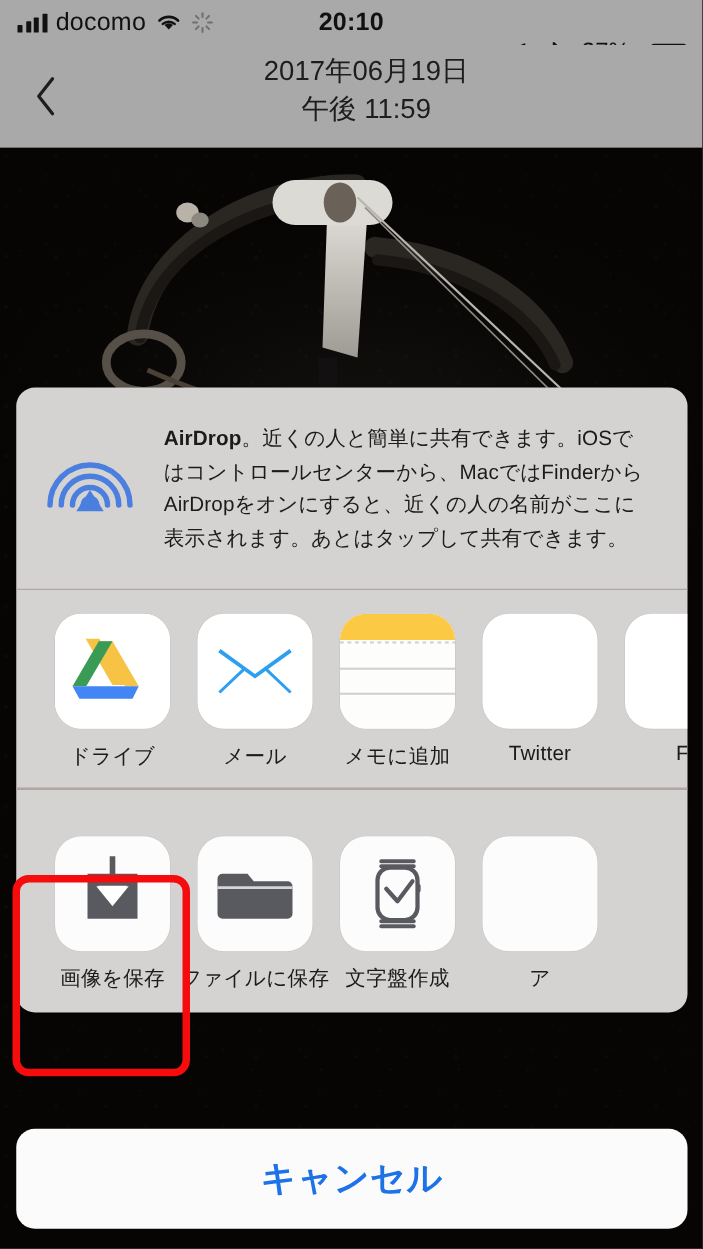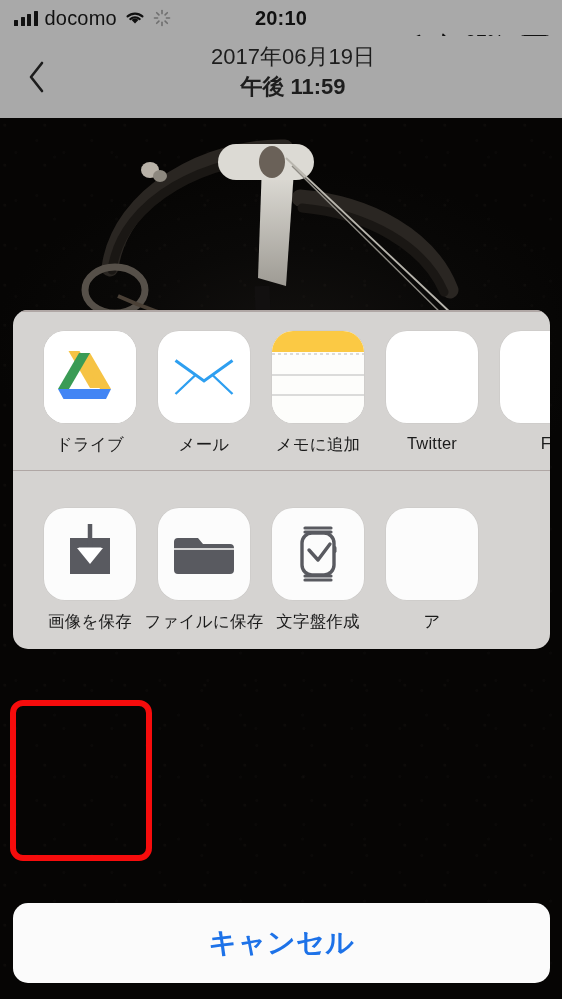--- a/index.html
+++ b/index.html
@@ -83,21 +83,21 @@
   }
   .nav-back {
     position: absolute; left: 14px; top: 0; height: 82px;
     width: 46px; display: flex; align-items: center; justify-content: center;
   }
   .nav-titles {
     position: absolute; left: 0; right: 0; top: 6px;
     text-align: center; line-height: 1.38; padding-left: 24px;
   }
   .nav-title-1 { font-size: 22px; }
-  .nav-title-2 { font-size: 22px; font-weight: bold; }
+  .nav-title-2 { font-size: 22px; }
 
   
   .photo {
     position: absolute;
     left: 0; top: 118px;
     width: 562px; height: 881px;
     background:
       radial-gradient(ellipse 300px 180px at 52% 26%, #141210 0%, #0a0908 55%, #060504 100%),
       #070605;
     overflow: hidden;
@@ -297,20 +297,32 @@
       </svg>
     </div>
     <div class="nav-titles">
       <div class="nav-title-1">2017年06月19日</div>
       <div class="nav-title-2">午後 11:59</div>
     </div>
   </div>
 
   <div class="sheet">
 
+    <div class="airdrop">
+      <svg class="airdrop-icon" viewBox="0 0 74 74">
+        <g fill="none" stroke="#4a7fe0" stroke-width="4.4" stroke-linecap="round">
+          <path d="M5 62 A32 32 0 0 1 69 62"></path>
+          <path d="M14 62 A23 23 0 0 1 60 62"></path>
+          <path d="M23 62 A14 14 0 0 1 51 62"></path>
+          <path d="M31.5 62 A5.5 5.5 0 0 1 42.5 62"></path>
+        </g>
+        <path d="M37 50 L48 67 H26 Z" fill="#4a7fe0"></path>
+      </svg>
+      <div class="airdrop-text"><b>AirDrop</b><span>。近くの人と簡単に共有できます。iOSではコントロールセンターから、MacではFinderからAirDropをオンにすると、近くの人の名前がここに表示されます。あとはタップして共有できます。</span></div>
+    </div>
 
     <div class="sheet-sep"></div>
 
     <div class="row apps">
 
       <div class="cell">
         <div class="tile">
           <svg viewBox="0 0 92 92" width="92" height="92">
             <rect width="92" height="92" fill="#ffffff"></rect>
             <g transform="translate(14,20)">

